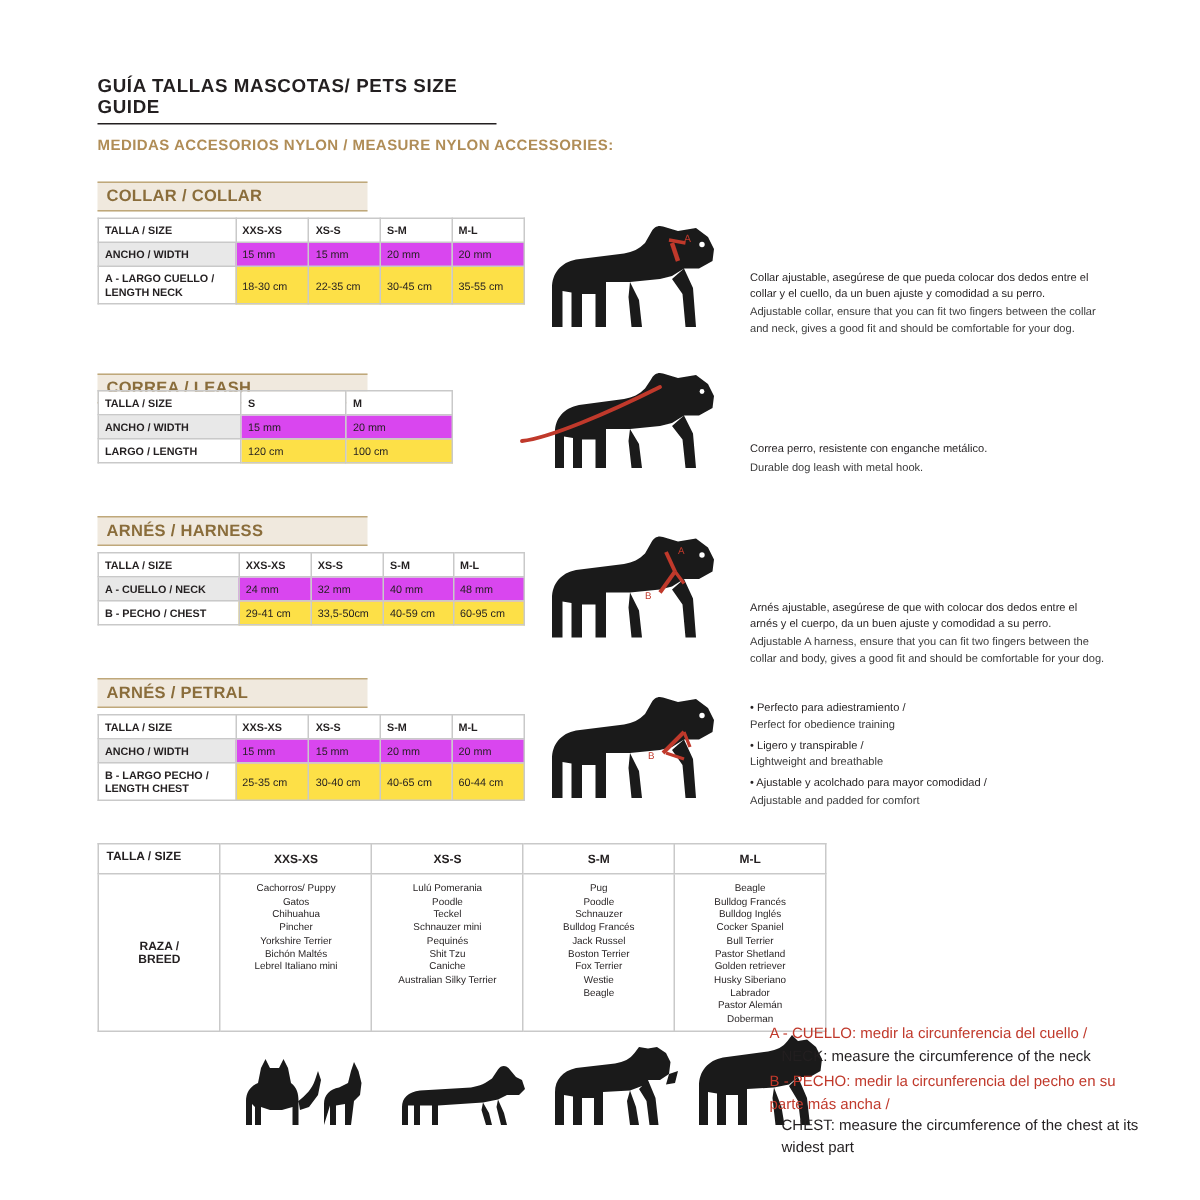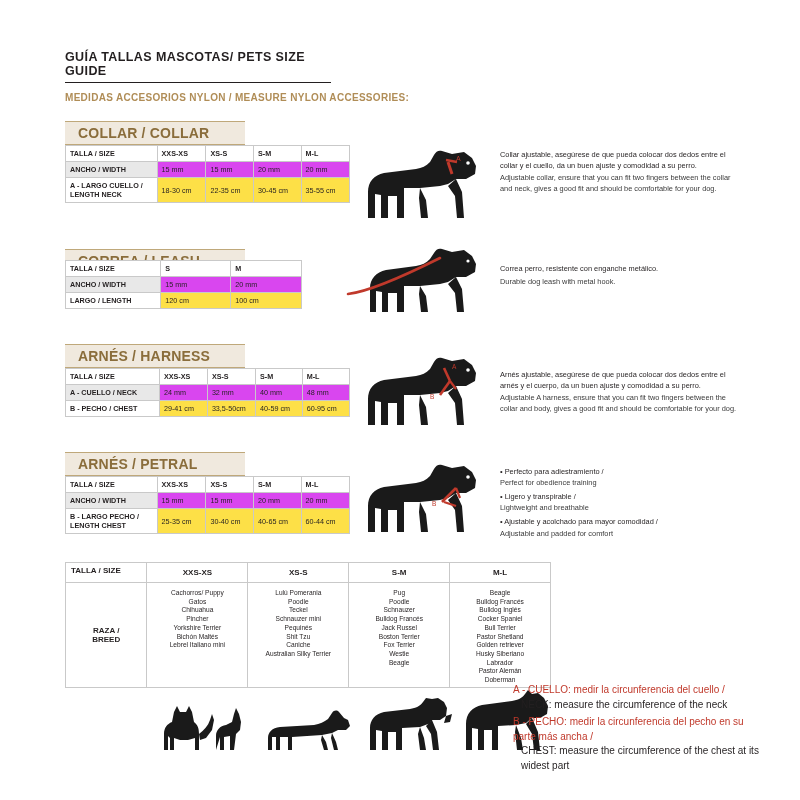--- a/index.html
+++ b/index.html
@@ -39,27 +39,27 @@
     left: 57px;
     top: 92px;
     font-size: 10px;
     font-weight: bold;
     color: #b08d57;
     letter-spacing: 0.3px;
   }
   
   .sec-head {
     position: absolute;
-    font-size: 14px;
+    font-size: 11px;
     font-weight: bold;
     color: #8a6d3b;
     background: #f0e9de;
     border-top: 1px solid #bfa87a;
     border-bottom: 1px solid #bfa87a;
-    padding: 3px 13px;
+    padding: 3px 6px;
     box-sizing: border-box;
     letter-spacing: 0.2px;
   }
   
   table.sz {
     position: absolute;
     border-collapse: collapse;
     font-size: 7.2px;
     color: #231f20;
   }
@@ -92,20 +92,21 @@
   .desc {
     position: absolute;
     font-size: 7.4px;
     line-height: 1.45;
     color: #231f20;
     width: 238px;
   }
   .desc .es {
     display: block;
     margin-bottom: 2px;
+    margin-top: 30px;
   }
   .desc .en {
     display: block;
     color: #3a3a3a;
   }
   .bullets {
     position: absolute;
     font-size: 7.4px;
     line-height: 1.5;
     width: 238px;
@@ -297,21 +298,21 @@
       <circle cx="108" cy="15" r="1.8" fill="#fff"></circle>
       <path d="M84,13 L90,26" stroke="#c0392b" stroke-width="2.6" fill="none"></path>
       <path d="M90,26 L80,40" stroke="#c0392b" stroke-width="2.6" fill="none"></path>
       <path d="M90,26 L96,34" stroke="#c0392b" stroke-width="2.2" fill="none"></path>
       <text x="92" y="14" font-size="6.5" fill="#c0392b" font-family="Liberation Sans, sans-serif">A</text>
       <text x="70" y="44" font-size="6.5" fill="#c0392b" font-family="Liberation Sans, sans-serif">B</text>
     </svg>
   </div>
 
   <div class="desc" style="left:492px; top:370px;">
-    <span class="es">Arnés ajustable, asegúrese de que pueda colocar dos dedos entre el arnés y el cuerpo, da un buen ajuste y comodidad a su perro.</span>
+    <span class="es">Arnés ajustable, asegúrese de que with colocar dos dedos entre el arnés y el cuerpo, da un buen ajuste y comodidad a su perro.</span>
     <span class="en">Adjustable A harness, ensure that you can fit two fingers between the collar and body, gives a good fit and should be comfortable for your dog.</span>
   </div>
 
   <div class="sec-head" style="left:57px; top:452px; width:180px;">ARNÉS / PETRAL</div>
 
   <table class="sz" style="left:57px; top:476px; width:285px;">
     <tbody>
         <tr>
       <td class="lbl" style="width:92px;">TALLA / SIZE</td>
       <td class="hdr" style="width:48px;">XXS-XS</td>

